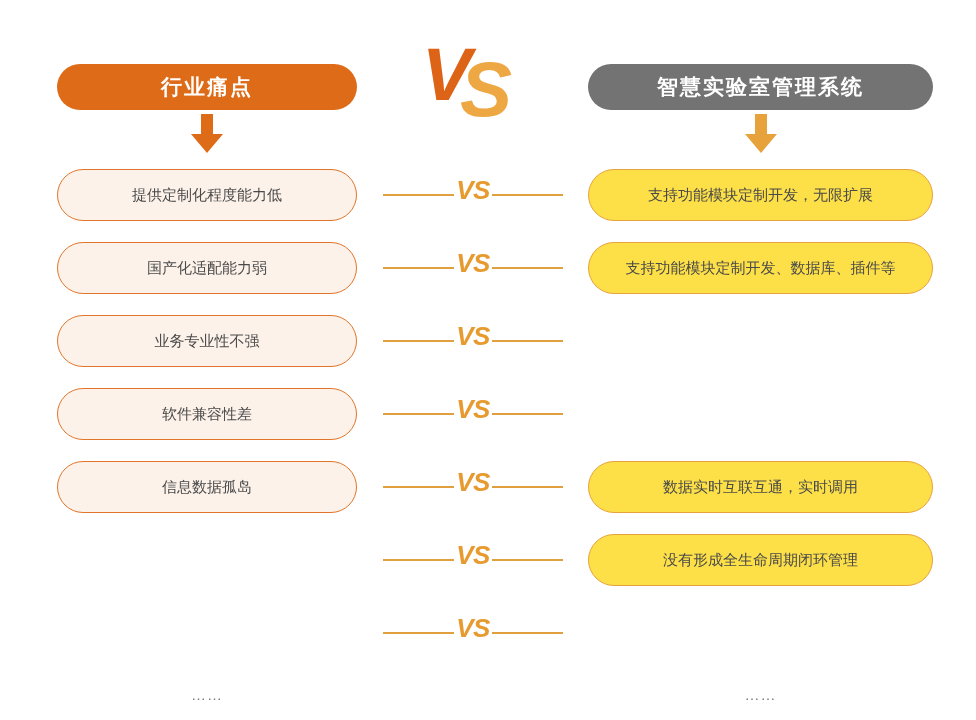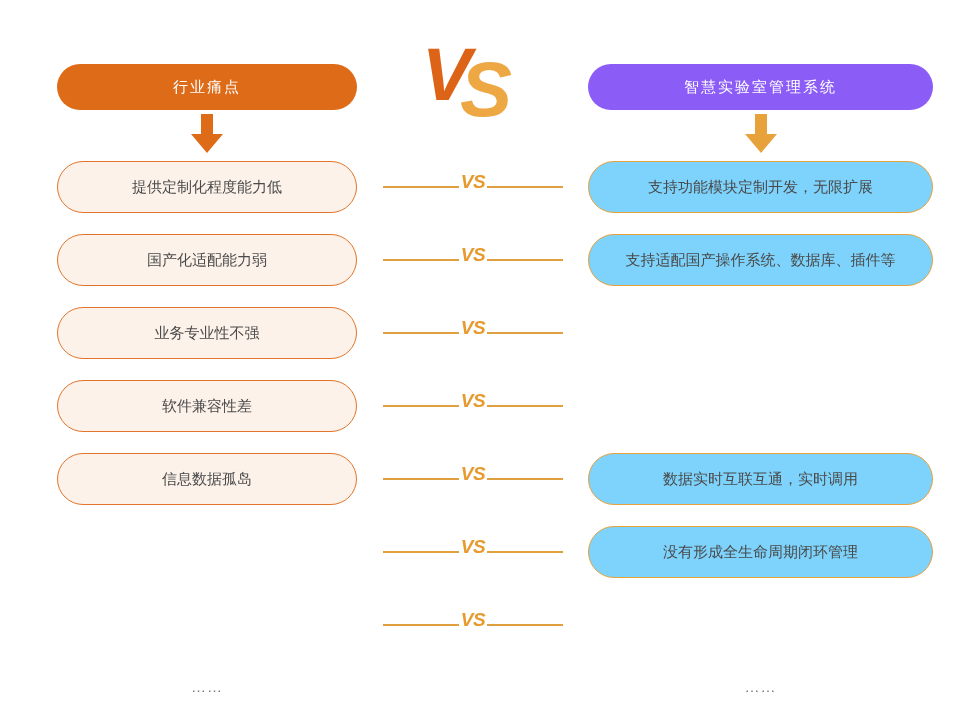--- a/index.html
+++ b/index.html
@@ -35,54 +35,54 @@
 
   
   .header-bar {
     position: absolute;
     height: 46px;
     border-radius: 23px;
     display: flex;
     align-items: center;
     justify-content: center;
     color: #ffffff;
-    font-size: 15px;
-    font-weight: normal;
+    font-size: 21px;
+    font-weight: bold;
     letter-spacing: 2px;
     box-sizing: border-box;
   }
   .header-left {
     left: 57px;
     top: 64px;
     width: 300px;
     background: #DD6B18;
   }
   .header-right {
     left: 588px;
     top: 64px;
     width: 345px;
-    background: #8b5cf6;
+    background: #737373;
   }
 
   
   .down-arrow {
     position: absolute;
     top: 114px;
     width: 34px;
     height: 40px;
   }
   .down-arrow svg { display: block; }
   .arrow-left  { left: 190px; }
   .arrow-right { left: 744px; }
 
   
   .rows-area {
     position: absolute;
     left: 0;
-    top: 161px;
+    top: 169px;
     width: 824px;
   }
   .row {
     position: relative;
     height: 73px;
   }
 
   .pill {
     position: absolute;
     top: 0;
@@ -100,21 +100,21 @@
   }
   .pill-left {
     left: 57px;
     width: 300px;
     background: #FDF2EA;
     border: 1.6px solid #E2752A;
   }
   .pill-right {
     left: 588px;
     width: 345px;
-    background: #7dd3fc;
+    background: #fde047;
     border: 1.6px solid #E8A23C;
   }
 
   
   .connector {
     position: absolute;
     left: 383px;
     top: 0;
     width: 180px;
     height: 52px;
@@ -123,21 +123,21 @@
     justify-content: center;
   }
   .connector .line {
     flex: 1 1 auto;
     height: 1.6px;
     background: #E0A040;
   }
   .connector .vs-text {
     flex: 0 0 auto;
     color: #E79A2E;
-    font-size: 19px;
+    font-size: 26px;
     font-weight: bold;
     font-style: italic;
     padding: 0 2px;
     position: relative;
     top: -5px;
     letter-spacing: -0.5px;
   }
 
   
   .ellipsis-row {
@@ -194,21 +194,21 @@
       <div class="pill pill-right">支持功能模块定制开发，无限扩展</div>
     </div>
 
     <div class="row">
       <div class="pill pill-left">国产化适配能力弱</div>
       <div class="connector">
         <span class="line"></span>
         <span class="vs-text">VS</span>
         <span class="line"></span>
       </div>
-      <div class="pill pill-right">支持适配国产操作系统、数据库、插件等</div>
+      <div class="pill pill-right">支持功能模块定制开发、数据库、插件等</div>
     </div>
 
     <div class="row">
       <div class="pill pill-left">业务专业性不强</div>
       <div class="connector">
         <span class="line"></span>
         <span class="vs-text">VS</span>
         <span class="line"></span>
       </div>
     </div>

